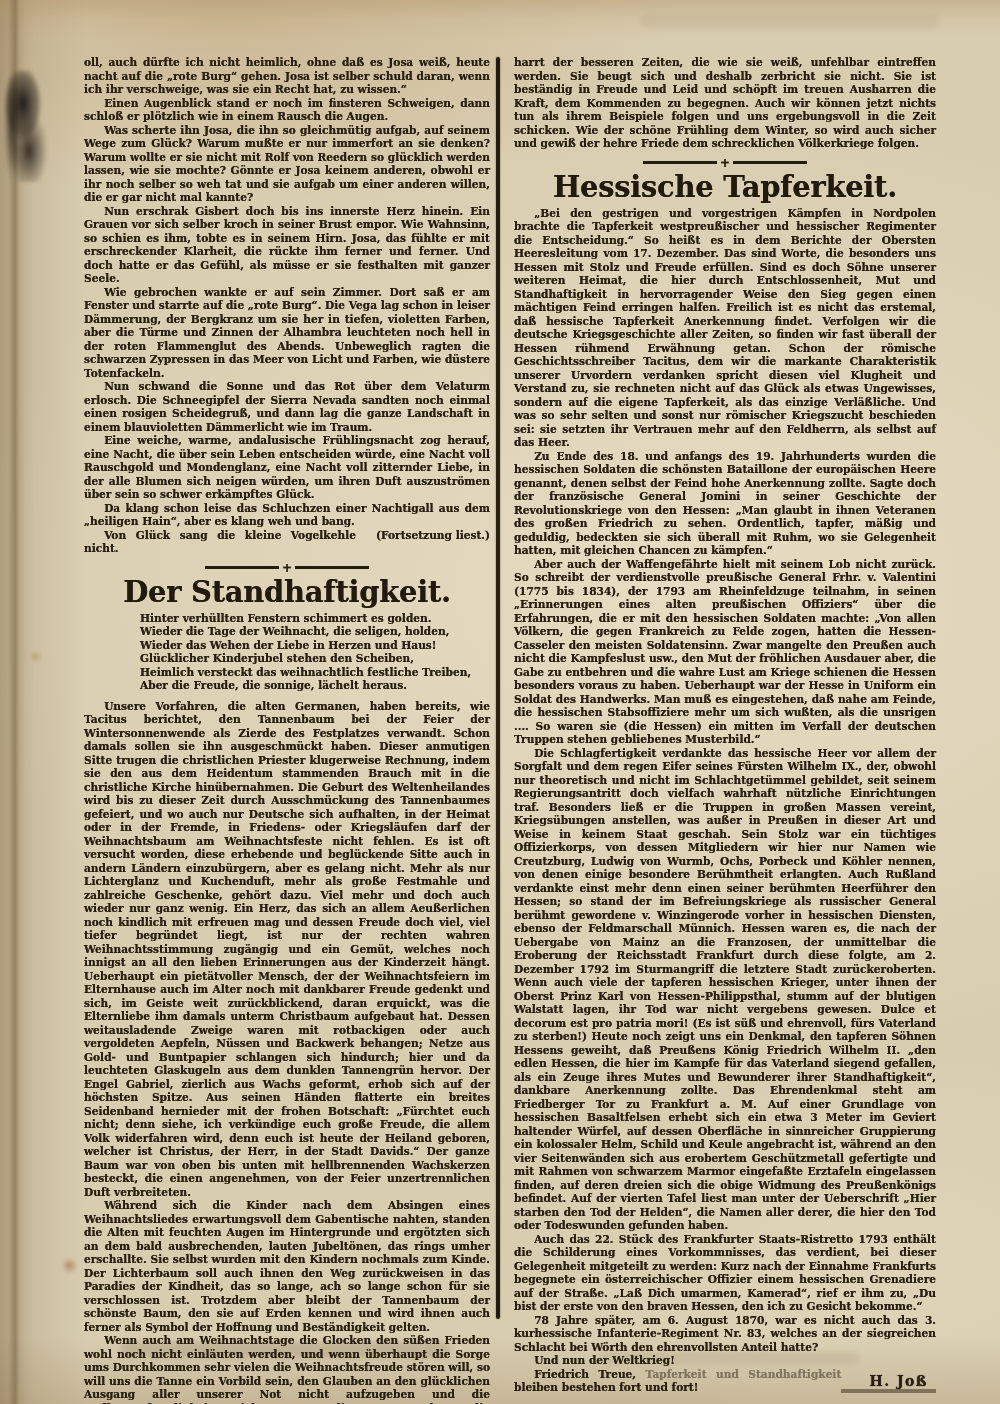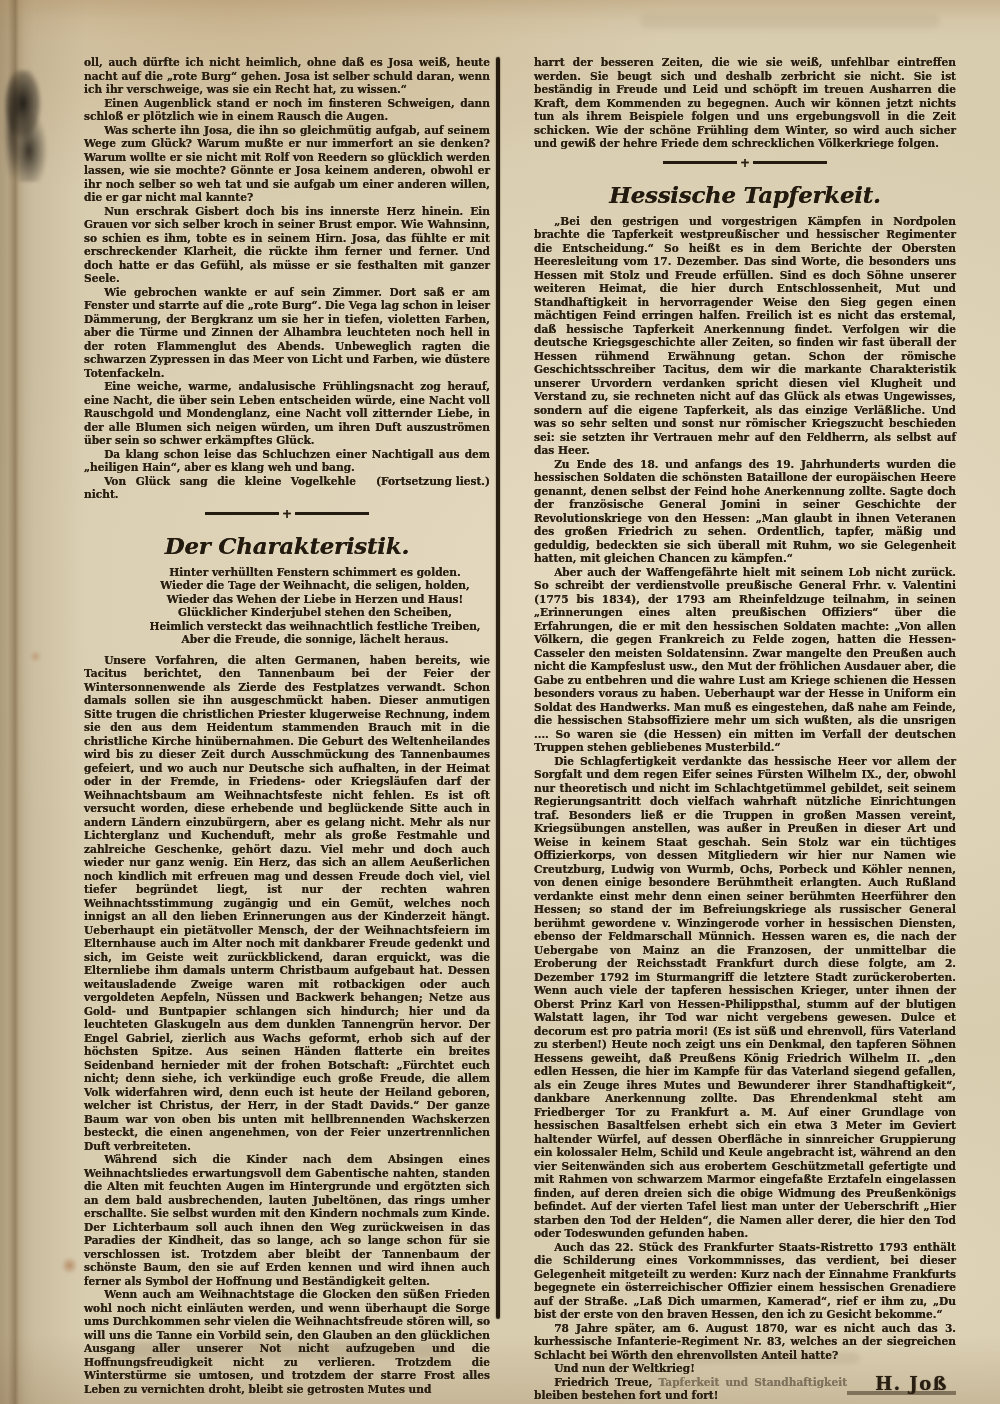--- a/index.html
+++ b/index.html
@@ -16,33 +16,33 @@
       radial-gradient(ellipse 500px 300px at 85% 90%, rgba(233,224,200,0.35), transparent 75%);
     font-family:"DejaVu Serif","Liberation Serif",serif;
     padding-left:40px;
   }
   .col{
     position:absolute;top:56px;color:#281f12;font-weight:bold;
     font-size:10.6px;line-height:13.5px;text-align:justify;
     text-shadow:0 0 0.4px rgba(42,32,16,0.85);
   }
   .col-left{left:84px;width:406px;}
-  .col-right{left:534px;width:422px;}
+  .col-right{left:514px;width:422px;}
   p.body{margin:0;text-indent:1.9em;}
   p.noindent{text-indent:0;}
   .cont-note{float:right;}
   .divider{display:flex;justify-content:center;align-items:center;margin:9px 0 5px;}
   .divider .bar{width:74px;height:2.5px;background:#241c10;}
   .divider .cross{font-size:12px;line-height:6px;margin:0 3px;font-weight:bold;}
   h2.headline{
-    margin:16px 0 7px;text-align:center;font-size:23px;line-height:26px;
-    font-weight:bold;letter-spacing:-0.3px;color:#221a0e;font-style:italic;
+    margin:8px 0 7px;text-align:center;font-size:29px;line-height:26px;
+    font-weight:bold;letter-spacing:-0.3px;color:#221a0e;
   }
   .poem{margin:3px 0 7px 56px;text-align:left;}
-  .poem .line{white-space:nowrap;text-align:center;}
+  .poem .line{white-space:nowrap;}
   .colrule{
     position:absolute;left:496px;top:57px;width:4px;height:1262px;
     background:linear-gradient(180deg,#241b0e,#2e2314 55%,#241b0e);
     border-radius:2px;box-shadow:0 0 1.5px rgba(40,30,15,0.8);
   }
   .ink-smudge{
     position:absolute;left:0;top:70px;width:60px;height:112px;
     background:
       radial-gradient(ellipse 42% 44% at 38% 30%, rgba(24,21,16,0.95), rgba(45,38,28,0.45) 58%, transparent 76%),
       radial-gradient(ellipse 44% 50% at 48% 72%, rgba(32,27,20,0.85), transparent 72%),
@@ -56,21 +56,21 @@
   }
   .stain{position:absolute;border-radius:50%;}
   .stain-rust-a{left:62px;top:1256px;width:15px;height:19px;background:radial-gradient(circle,rgba(164,104,62,0.6),transparent 70%);filter:blur(0.8px);}
   .stain-rust-b{left:30px;top:650px;width:11px;height:13px;background:radial-gradient(circle,rgba(176,118,70,0.45),transparent 70%);filter:blur(0.8px);}
   .ghost{position:absolute;background:rgba(148,132,100,0.30);filter:blur(2.5px);border-radius:8px;}
   .ghost-a{left:120px;top:1342px;width:330px;height:16px;}
   .ghost-b{left:600px;top:1352px;width:260px;height:12px;opacity:.6;}
   .ghost-c{left:640px;top:14px;width:300px;height:14px;opacity:.5;}
   .smudged{opacity:.48;filter:blur(0.5px);}
   .signature{
-    float:right;font-size:18px;letter-spacing:1.5px;margin-top:1px;padding:0 8px 1px 8px;
+    float:right;font-size:14px;letter-spacing:1.5px;margin-top:7px;padding:0 8px 1px 8px;
     filter:blur(0.35px);text-shadow:0 0 1px rgba(30,22,10,0.9);
     border-bottom:4px solid rgba(52,40,24,0.5);
   }
 </style>
 </head>
 <body>
 
 <div class="page">
 
   <div class="crease"></div>
@@ -82,34 +82,35 @@
   <div class="ghost ghost-c"></div>
 
   <div class="colrule"></div>
 
   <div class="col col-left">
     <p class="body noindent">oll, auch dürfte ich nicht heimlich, ohne daß es Josa weiß, heute nacht auf die „rote Burg“ gehen. Josa ist selber schuld daran, wenn ich ihr verschweige, was sie ein Recht hat, zu wissen.“</p>
     <p class="body">Einen Augenblick stand er noch im finsteren Schweigen, dann schloß er plötzlich wie in einem Rausch die Augen.</p>
     <p class="body">Was scherte ihn Josa, die ihn so gleichmütig aufgab, auf seinem Wege zum Glück? Warum mußte er nur immerfort an sie denken? Warum wollte er sie nicht mit Rolf von Reedern so glücklich werden lassen, wie sie mochte? Gönnte er Josa keinem anderen, obwohl er ihr noch selber so weh tat und sie aufgab um einer anderen willen, die er gar nicht mal kannte?</p>
     <p class="body">Nun erschrak Gisbert doch bis ins innerste Herz hinein. Ein Grauen vor sich selber kroch in seiner Brust empor. Wie Wahnsinn, so schien es ihm, tobte es in seinem Hirn. Josa, das fühlte er mit erschreckender Klarheit, die rückte ihm ferner und ferner. Und doch hatte er das Gefühl, als müsse er sie festhalten mit ganzer Seele.</p>
     <p class="body">Wie gebrochen wankte er auf sein Zimmer. Dort saß er am Fenster und starrte auf die „rote Burg“. Die Vega lag schon in leiser Dämmerung, der Bergkranz um sie her in tiefen, violetten Farben, aber die Türme und Zinnen der Alhambra leuchteten noch hell in der roten Flammenglut des Abends. Unbeweglich ragten die schwarzen Zypressen in das Meer von Licht und Farben, wie düstere Totenfackeln.</p>
+    <p class="body">Nun schwand die Sonne und das Rot über dem Velaturm erlosch. Die Schneegipfel der Sierra Nevada sandten noch einmal einen rosigen Scheidegruß, und dann lag die ganze Landschaft in einem blauvioletten Dämmerlicht wie im Traum.</p>
     <p class="body">Eine weiche, warme, andalusische Frühlingsnacht zog herauf, eine Nacht, die über sein Leben entscheiden würde, eine Nacht voll Rauschgold und Mondenglanz, eine Nacht voll zitternder Liebe, in der alle Blumen sich neigen würden, um ihren Duft auszuströmen über sein so schwer erkämpftes Glück.</p>
     <p class="body">Da klang schon leise das Schluchzen einer Nachtigall aus dem „heiligen Hain“, aber es klang weh und bang.</p>
     <p class="body">
       <span class="cont-note">(Fortsetzung liest.)</span>
       <span>Von Glück sang die kleine Vogelkehle nicht.</span>
     </p>
 
     <div class="divider">
       <span class="bar"></span>
         <span class="cross">+</span>
         <span class="bar"></span>
     </div>
 
-    <h2 class="headline">Der Charakteristik.</h2>
+    <h2 class="headline">Der Standhaftigkeit.</h2>
 
     <div class="poem">
       <div class="line">Hinter verhüllten Fenstern schimmert es golden.</div>
       <div class="line">Wieder die Tage der Weihnacht, die seligen, holden,</div>
       <div class="line">Wieder das Wehen der Liebe in Herzen und Haus!</div>
       <div class="line">Glücklicher Kinderjubel stehen den Scheiben,</div>
       <div class="line">Heimlich versteckt das weihnachtlich festliche Treiben,</div>
       <div class="line">Aber die Freude, die sonnige, lächelt heraus.</div>
     </div>
 

